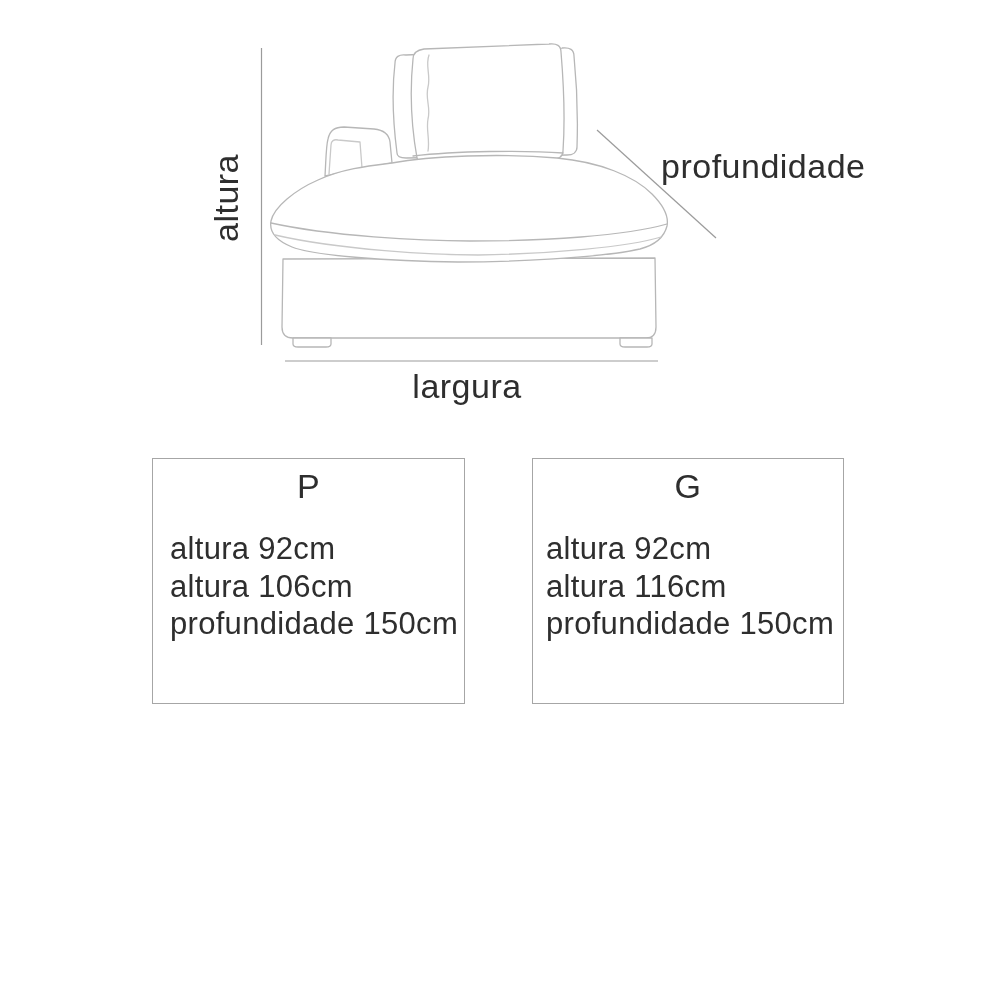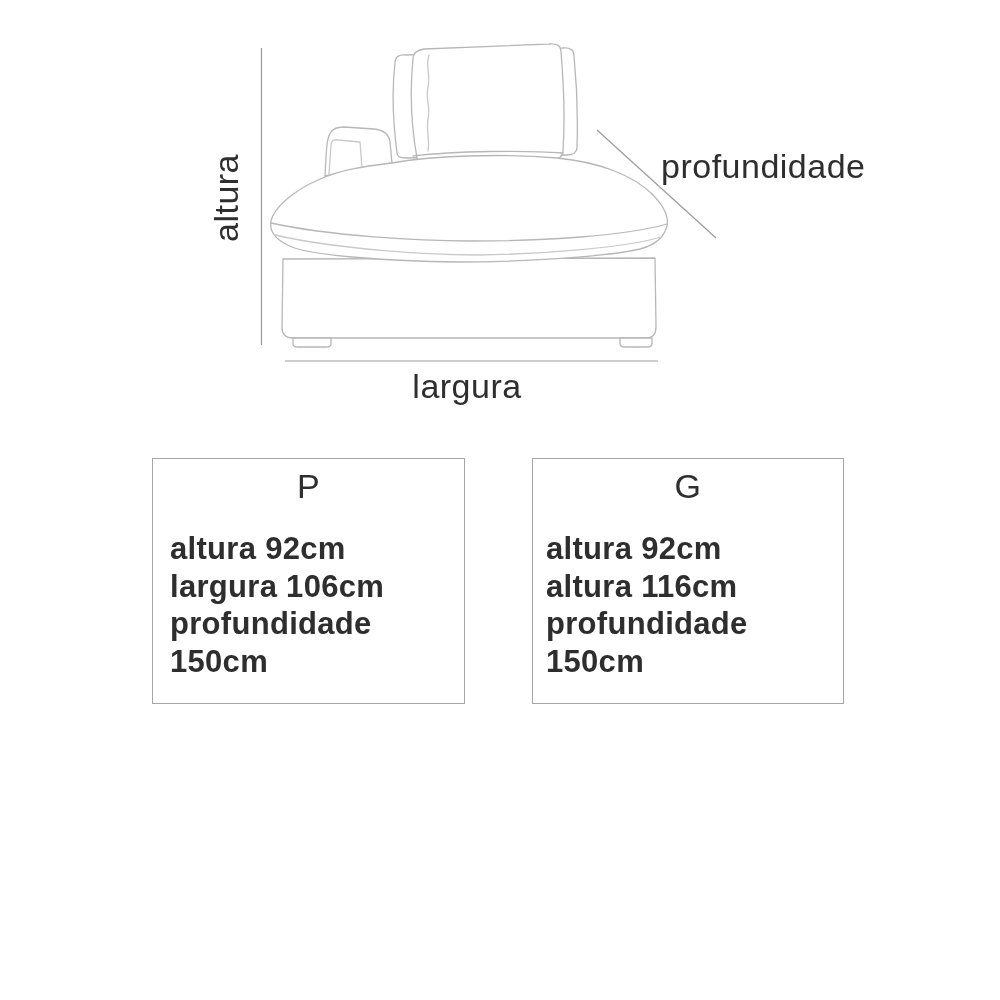--- a/index.html
+++ b/index.html
@@ -64,21 +64,21 @@
     font-size: 34px;
     line-height: 38px;
     font-weight: 300;
     letter-spacing: 0.5px;
   }
   .size-card .specs {
     position: absolute;
     top: 71px;
     font-size: 31px;
     line-height: 37.5px;
-    font-weight: 700;
+    font-weight: 400;
     letter-spacing: 0.3px;
   }
   .size-card.card-p .specs { left: 17px; }
   .size-card.card-g .specs { left: 13px; }
 </style>
 </head>
 <body>
 
 <div class="canvas">
 
@@ -112,21 +112,21 @@
   </svg>
 
   <div class="dim-label height">altura</div>
   <div class="dim-label width">largura</div>
   <div class="dim-label depth">profundidade</div>
 
   <div class="size-card card-p">
     <div class="card-title">P</div>
     <div class="specs">
       <div>altura 92cm</div>
-      <div>largura 106cm</div>
+      <div>altura 106cm</div>
       <div>profundidade 150cm</div>
     </div>
   </div>
 
   <div class="size-card card-g">
     <div class="card-title">G</div>
     <div class="specs">
       <div>altura 92cm</div>
       <div>altura 116cm</div>
       <div>profundidade 150cm</div>

